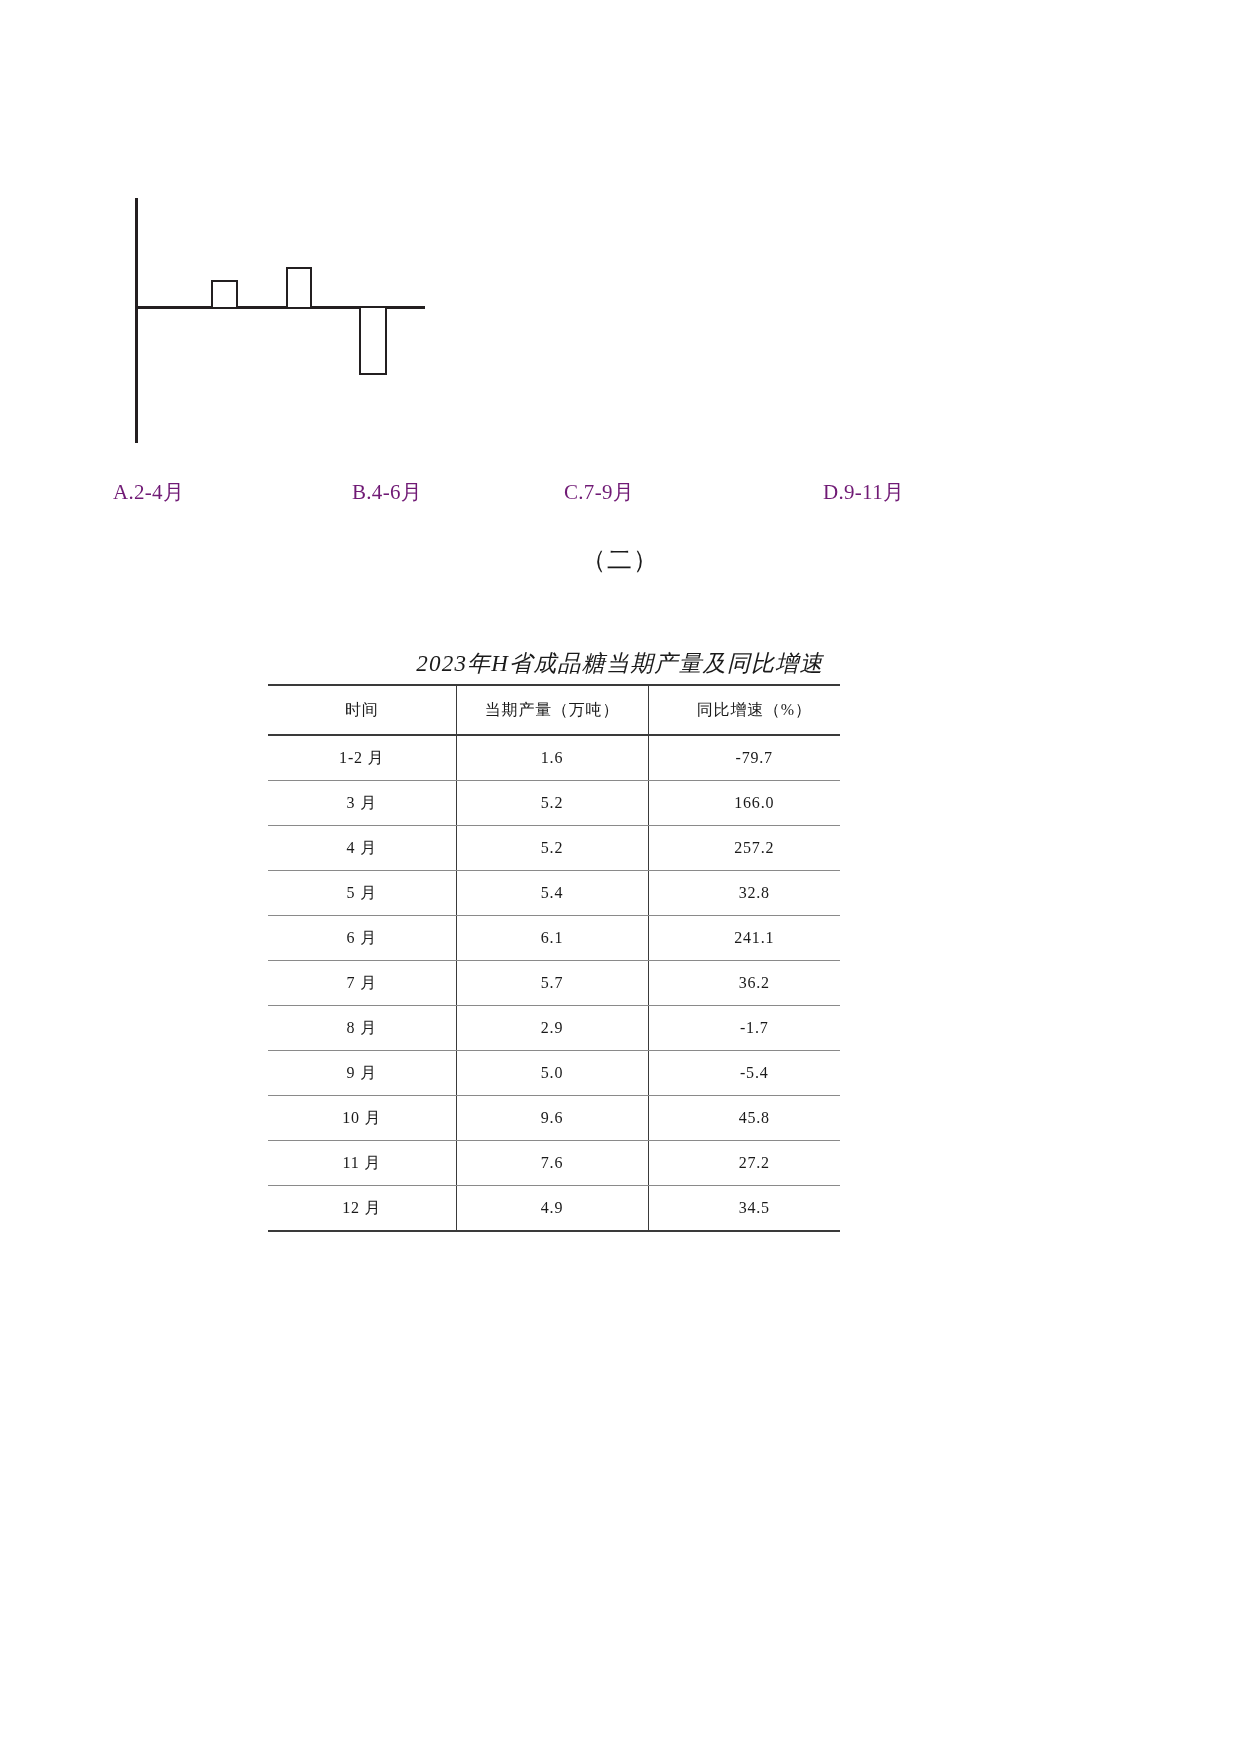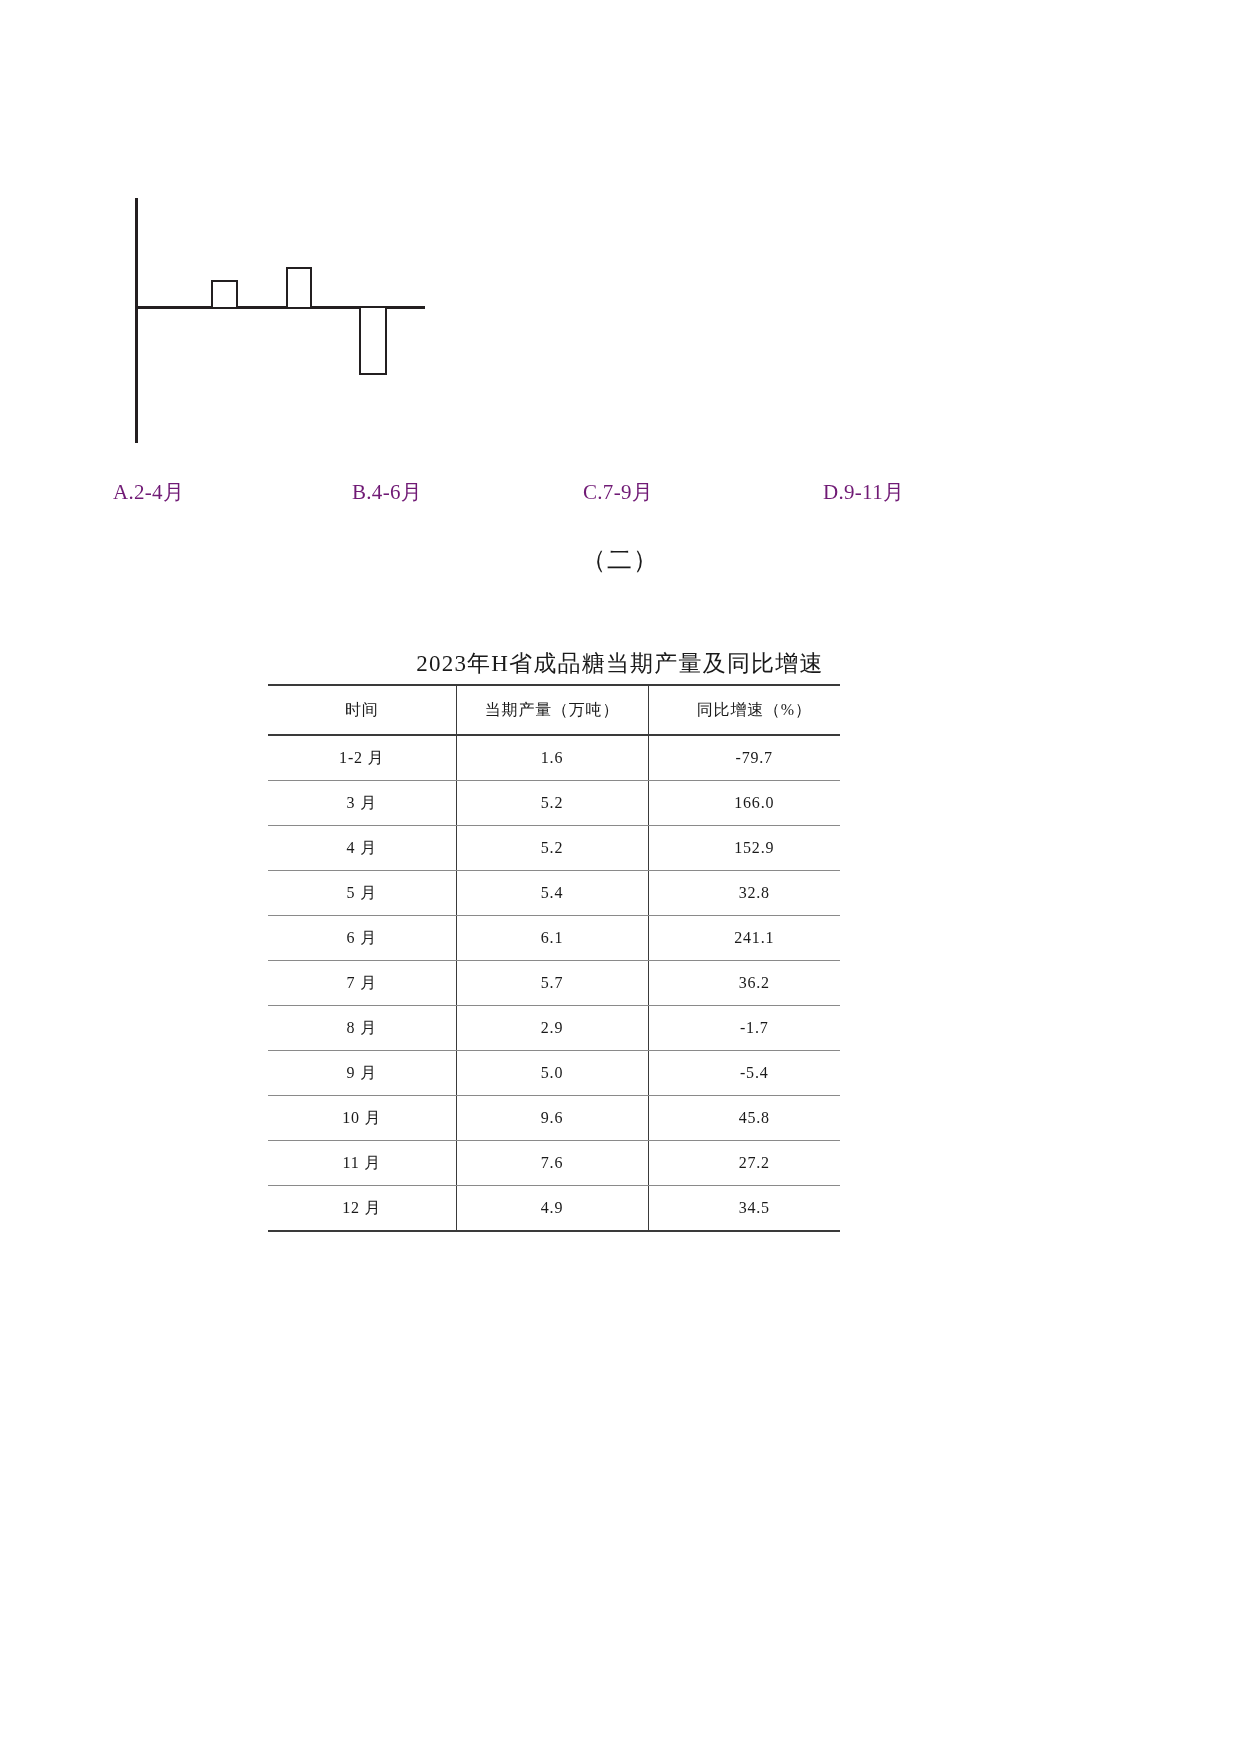--- a/index.html
+++ b/index.html
@@ -66,21 +66,21 @@
   }
   .option {
     position: absolute;
     font-size: 21px;
     letter-spacing: 0.3px;
     white-space: nowrap;
     color: #701a75;
   }
   #opt-a { left: 113px; }
   #opt-b { left: 352px; }
-  #opt-c { left: 583px; }
+  #opt-c { left: 564px; }
   #opt-d { left: 823px; }
 
   
   #section-label {
     position: absolute;
     left: 0;
     top: 543px;
     width: 1240px;
     text-align: center;
     font-size: 25px;
@@ -90,20 +90,21 @@
   
   #table-title {
     position: absolute;
     left: 0;
     top: 648px;
     width: 1240px;
     text-align: center;
     font-size: 23px;
     letter-spacing: 1.2px;
     color: #1a1a1a;
+    font-style: italic;
   }
   #data-table {
     position: absolute;
     left: 268px;
     top: 684px;
     width: 572px;
     border-collapse: collapse;
     table-layout: fixed;
   }
   #data-table col.c-time  { width: 188px; }
@@ -193,21 +194,21 @@
         <td class="num">-79.7</td>
       </tr>
       <tr class="light-rule">
         <td>3 月</td>
         <td class="num">5.2</td>
         <td class="num">166.0</td>
       </tr>
       <tr>
         <td>4 月</td>
         <td class="num">5.2</td>
-        <td class="num">152.9</td>
+        <td class="num">257.2</td>
       </tr>
       <tr>
         <td>5 月</td>
         <td class="num">5.4</td>
         <td class="num">32.8</td>
       </tr>
       <tr>
         <td>6 月</td>
         <td class="num">6.1</td>
         <td class="num">241.1</td>

